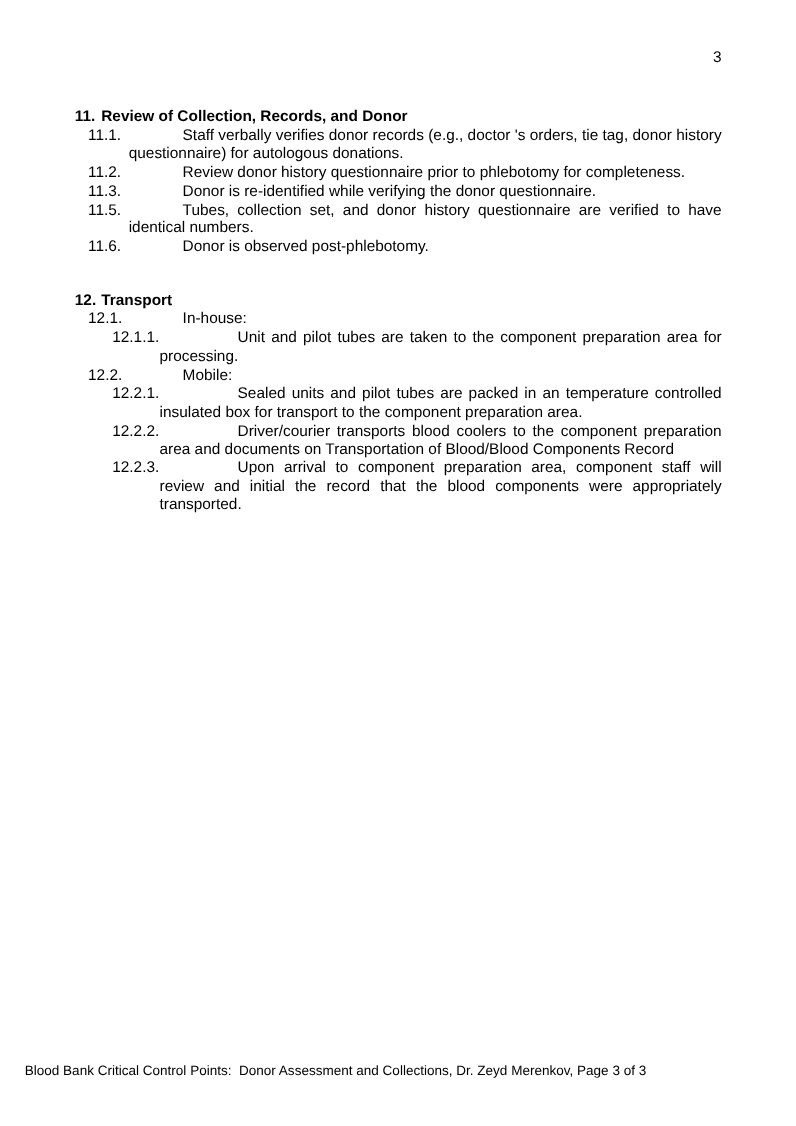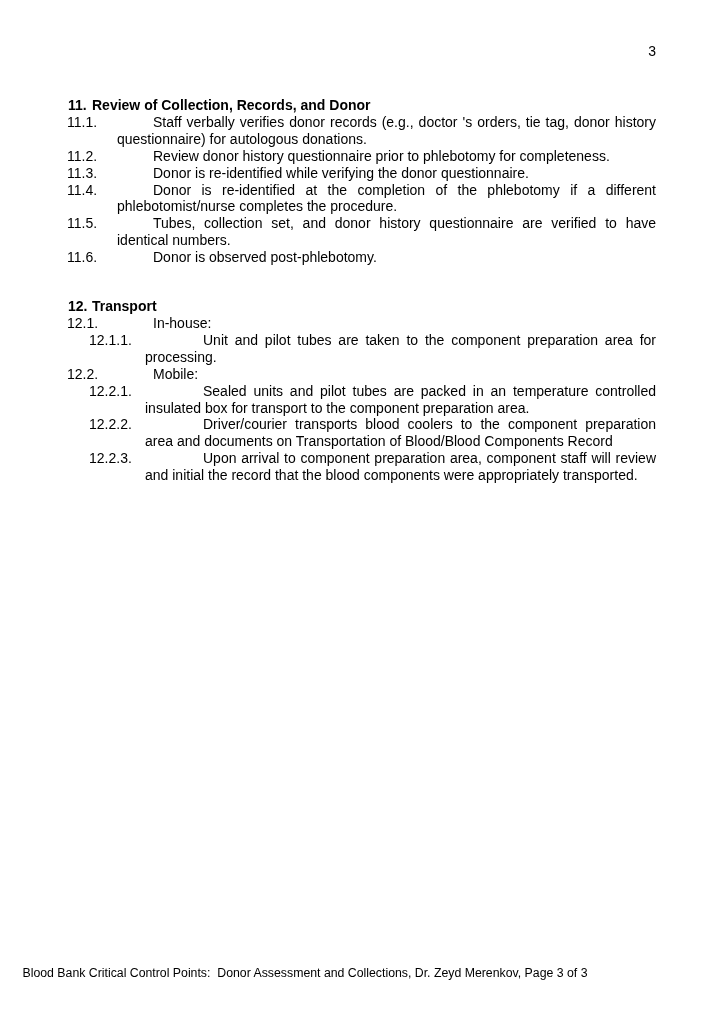--- a/index.html
+++ b/index.html
@@ -44,20 +44,21 @@
   }
   .heading .num {
     display: inline-block;
     width: 24px;
   }
   .item {
     text-align: justify;
   }
   .item .num {
     display: inline-block;
+    margin-left: 13px;
   }
   .lvl2 {
     padding-left: 49px;   
     text-indent: -25px;   
   }
   .lvl2 .num { width: 61px; }  
   .lvl3 {
     padding-left: 77px;   
     text-indent: -28px;   
   }
@@ -76,21 +77,20 @@
 </head>
 <body>
 
 <div class="page">
   <div class="page-number">3</div>
   <div class="content">
       <div class="heading"><span class="num">11.</span><span>Review of Collection, Records, and Donor</span></div>
       <div class="item lvl2"><span class="num">11.1.</span><span>Staff verbally verifies donor records (e.g., doctor 's orders, tie tag, donor history questionnaire) for autologous donations.</span></div>
       <div class="item lvl2"><span class="num">11.2.</span><span>Review donor history questionnaire prior to phlebotomy for completeness.</span></div>
       <div class="item lvl2"><span class="num">11.3.</span><span>Donor is re-identified while verifying the donor questionnaire.</span></div>
-      <div class="item lvl2"><span class="num">11.4.</span><span>Donor is re-identified at the completion of the phlebotomy if a different phlebotomist/nurse completes the procedure.</span></div>
       <div class="item lvl2"><span class="num">11.5.</span><span>Tubes, collection set, and donor history questionnaire are verified to have identical numbers.</span></div>
       <div class="item lvl2"><span class="num">11.6.</span><span>Donor is observed post-phlebotomy.</span></div>
       <div class="heading"><span class="num">12.</span><span>Transport</span></div>
       <div class="item lvl2"><span class="num">12.1.</span><span>In-house:</span></div>
       <div class="item lvl3"><span class="num">12.1.1.</span><span>Unit and pilot tubes are taken to the component preparation area for processing.</span></div>
       <div class="item lvl2"><span class="num">12.2.</span><span>Mobile:</span></div>
       <div class="item lvl3"><span class="num">12.2.1.</span><span>Sealed units and pilot tubes are packed in an temperature controlled insulated box for transport to the component preparation area.</span></div>
       <div class="item lvl3"><span class="num">12.2.2.</span><span>Driver/courier transports blood coolers to the component preparation area and documents on Transportation of Blood/Blood Components Record</span></div>
       <div class="item lvl3"><span class="num">12.2.3.</span><span>Upon arrival to component preparation area, component staff will review and initial the record that the blood components were appropriately transported.</span></div>
     </div>

